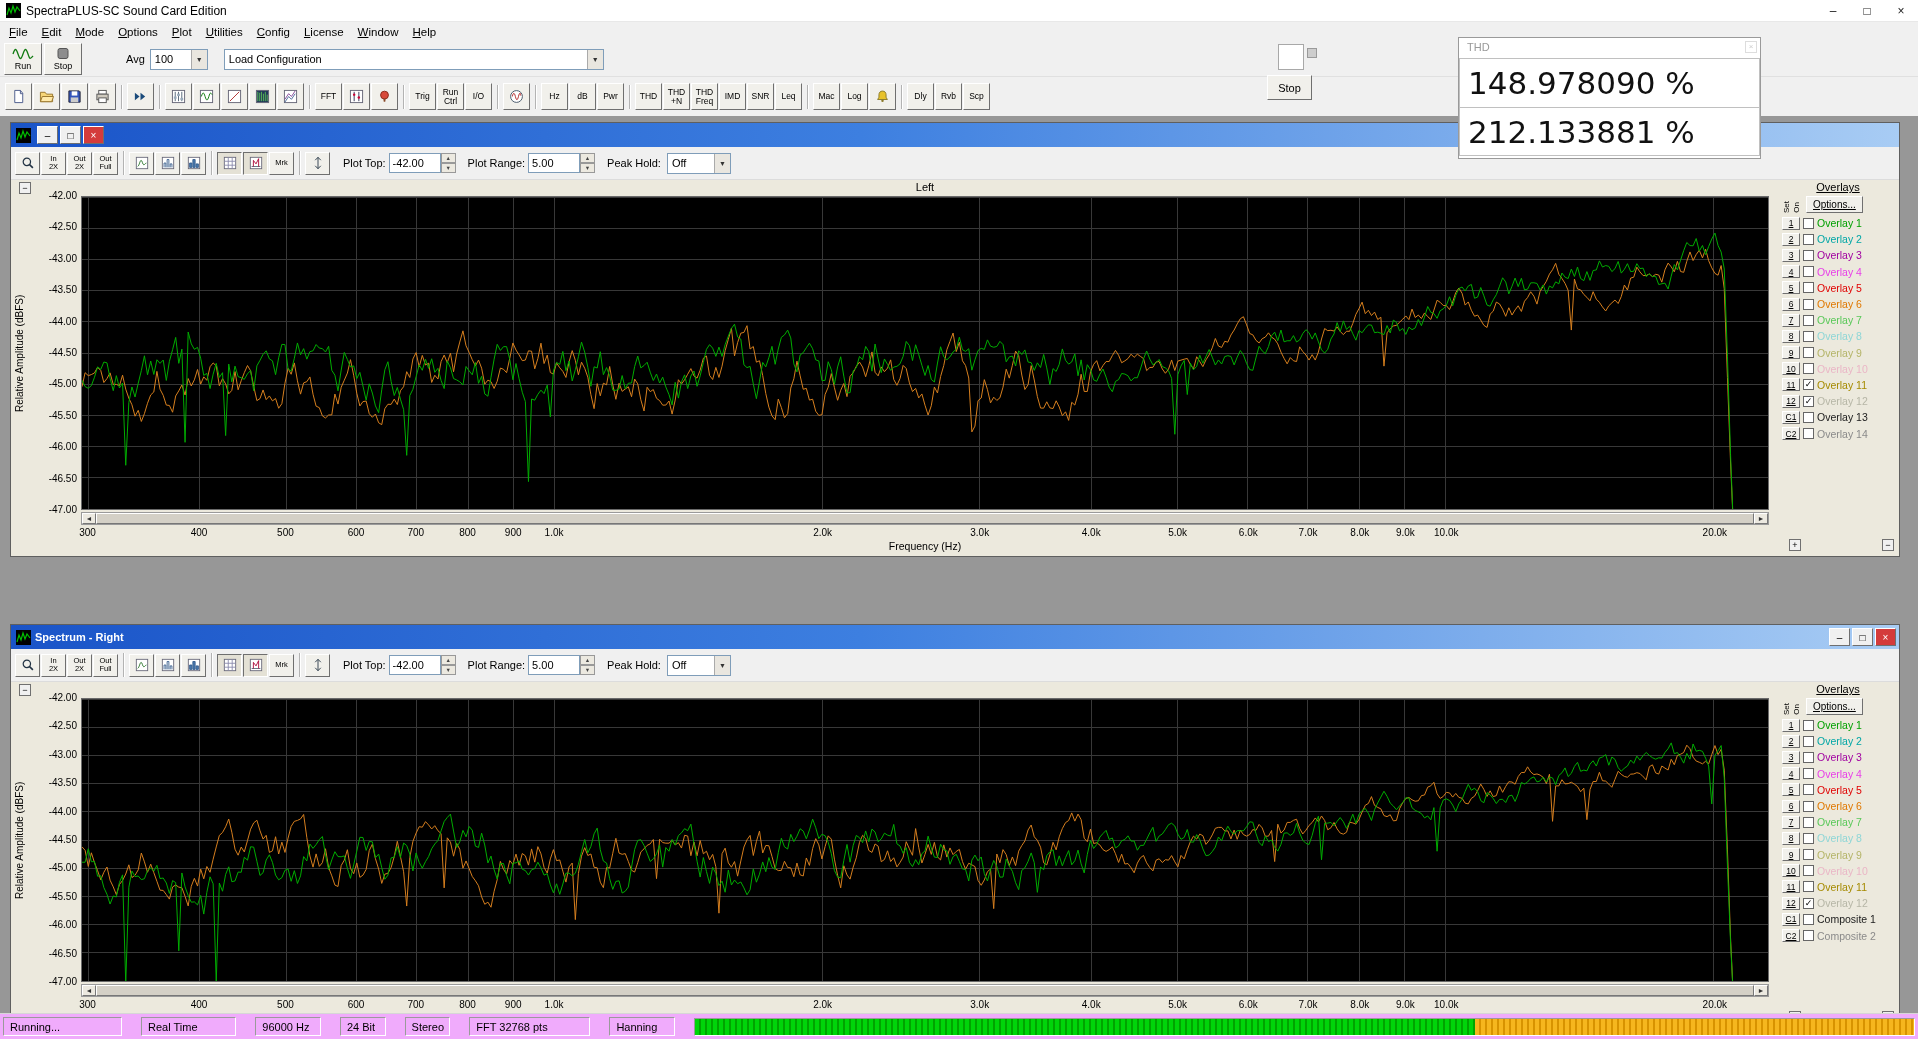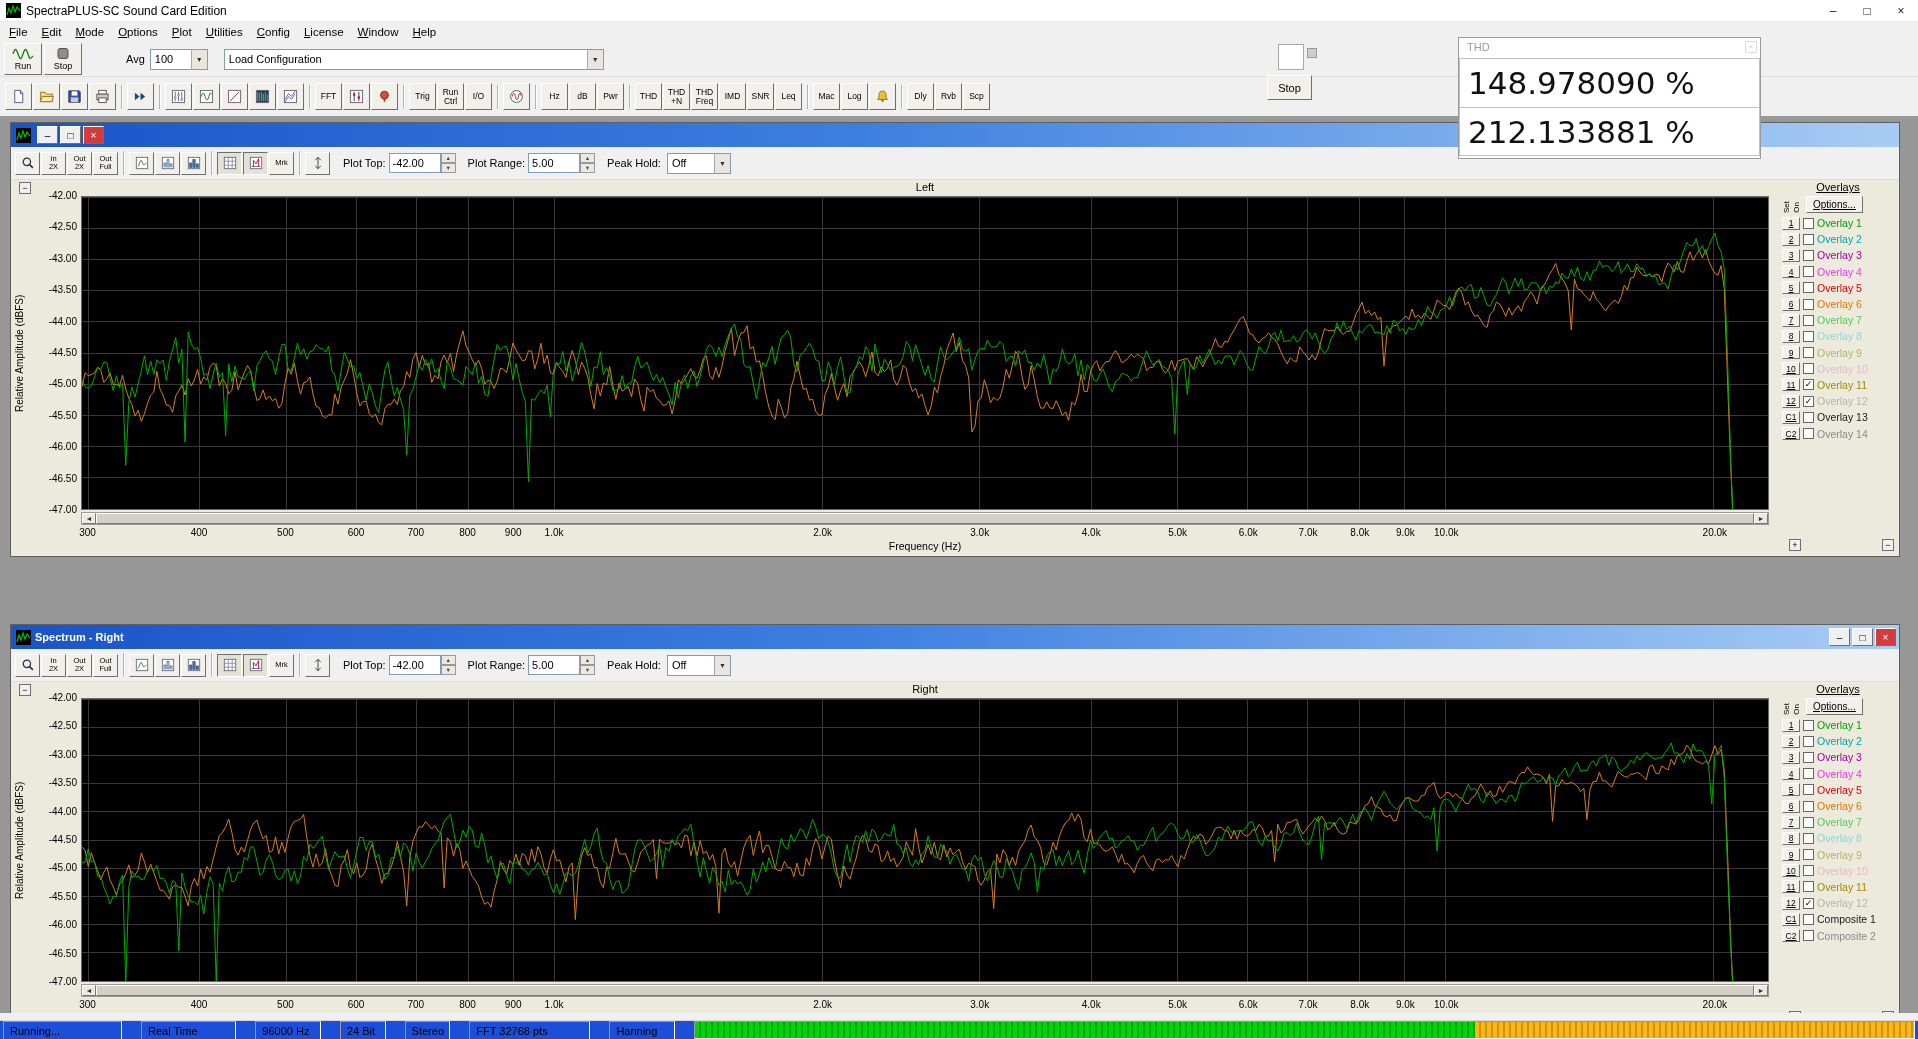--- a/index.html
+++ b/index.html
@@ -120,21 +120,21 @@
   .thd-val:last-child { border-bottom:1px solid #c0c0c0; }
 
   .float-box  { position:absolute; left:1278px; top:44px; width:26px; height:26px; background:#fff;
                 border:1px solid #a8a8a8; z-index:55; }
   .float-chip { position:absolute; left:1307px; top:48px; width:10px; height:10px; background:#cdcdcd;
                 border:1px solid #9a9a9a; z-index:55; }
   .float-stop { position:absolute; left:1267px; top:75px; width:45px; height:25px; background:#f1f0eb;
                 border:1px solid; border-color:#fff #6f6f6f #6f6f6f #fff; font-size:11px; z-index:56; }
 
   
-  .statusbar { position:absolute; left:0; bottom:0; width:100%; height:19px; background:#1d4ed8;
+  .statusbar { position:absolute; left:0; bottom:0; width:100%; height:26px; background:#f0abfc;
                display:flex; align-items:center; padding:0 3px; gap:19px; border-top:1px solid #d6d6d6; }
   .sb-cell { height:19px; font-size:11px; line-height:16px; padding:1px 6px 0; color:#000;
              border:1px solid; border-color:#9a9a9a #ffffff #ffffff #9a9a9a; overflow:hidden; white-space:nowrap; }
   .sb-cell:nth-child(1){ width:120px; }
   .sb-cell:nth-child(2){ width:96px; text-align:left; }
   .sb-cell:nth-child(3){ width:66px; }
   .sb-cell:nth-child(4){ width:46px; }
   .sb-cell:nth-child(5){ width:46px; }
   .sb-cell:nth-child(6){ width:122px; }
   .sb-cell:nth-child(7){ width:66px; }
@@ -717,21 +717,20 @@
             <i>▼</i>
           </span>
       <span class="ptb-lbl">Peak Hold:</span>
       <div class="combo ph">
         <span>Off</span>
         <span class="dd-arrow">▼</span>
       </div>
     </div>
     <div class="swin-body">
       <button class="tiny-box tl">−</button>
-      <div class="plot-title">Right</div>
       <div class="ylabel">Relative Amplitude (dBFS)</div>
       <div class="yticks">
             <span class="ytick" style="top: 10px;">-42.00</span>
             <span class="ytick" style="top: 38.4px;">-42.50</span>
             <span class="ytick" style="top: 66.8px;">-43.00</span>
             <span class="ytick" style="top: 95.2px;">-43.50</span>
             <span class="ytick" style="top: 123.6px;">-44.00</span>
             <span class="ytick" style="top: 152px;">-44.50</span>
             <span class="ytick" style="top: 180.4px;">-45.00</span>
             <span class="ytick" style="top: 208.8px;">-45.50</span>

